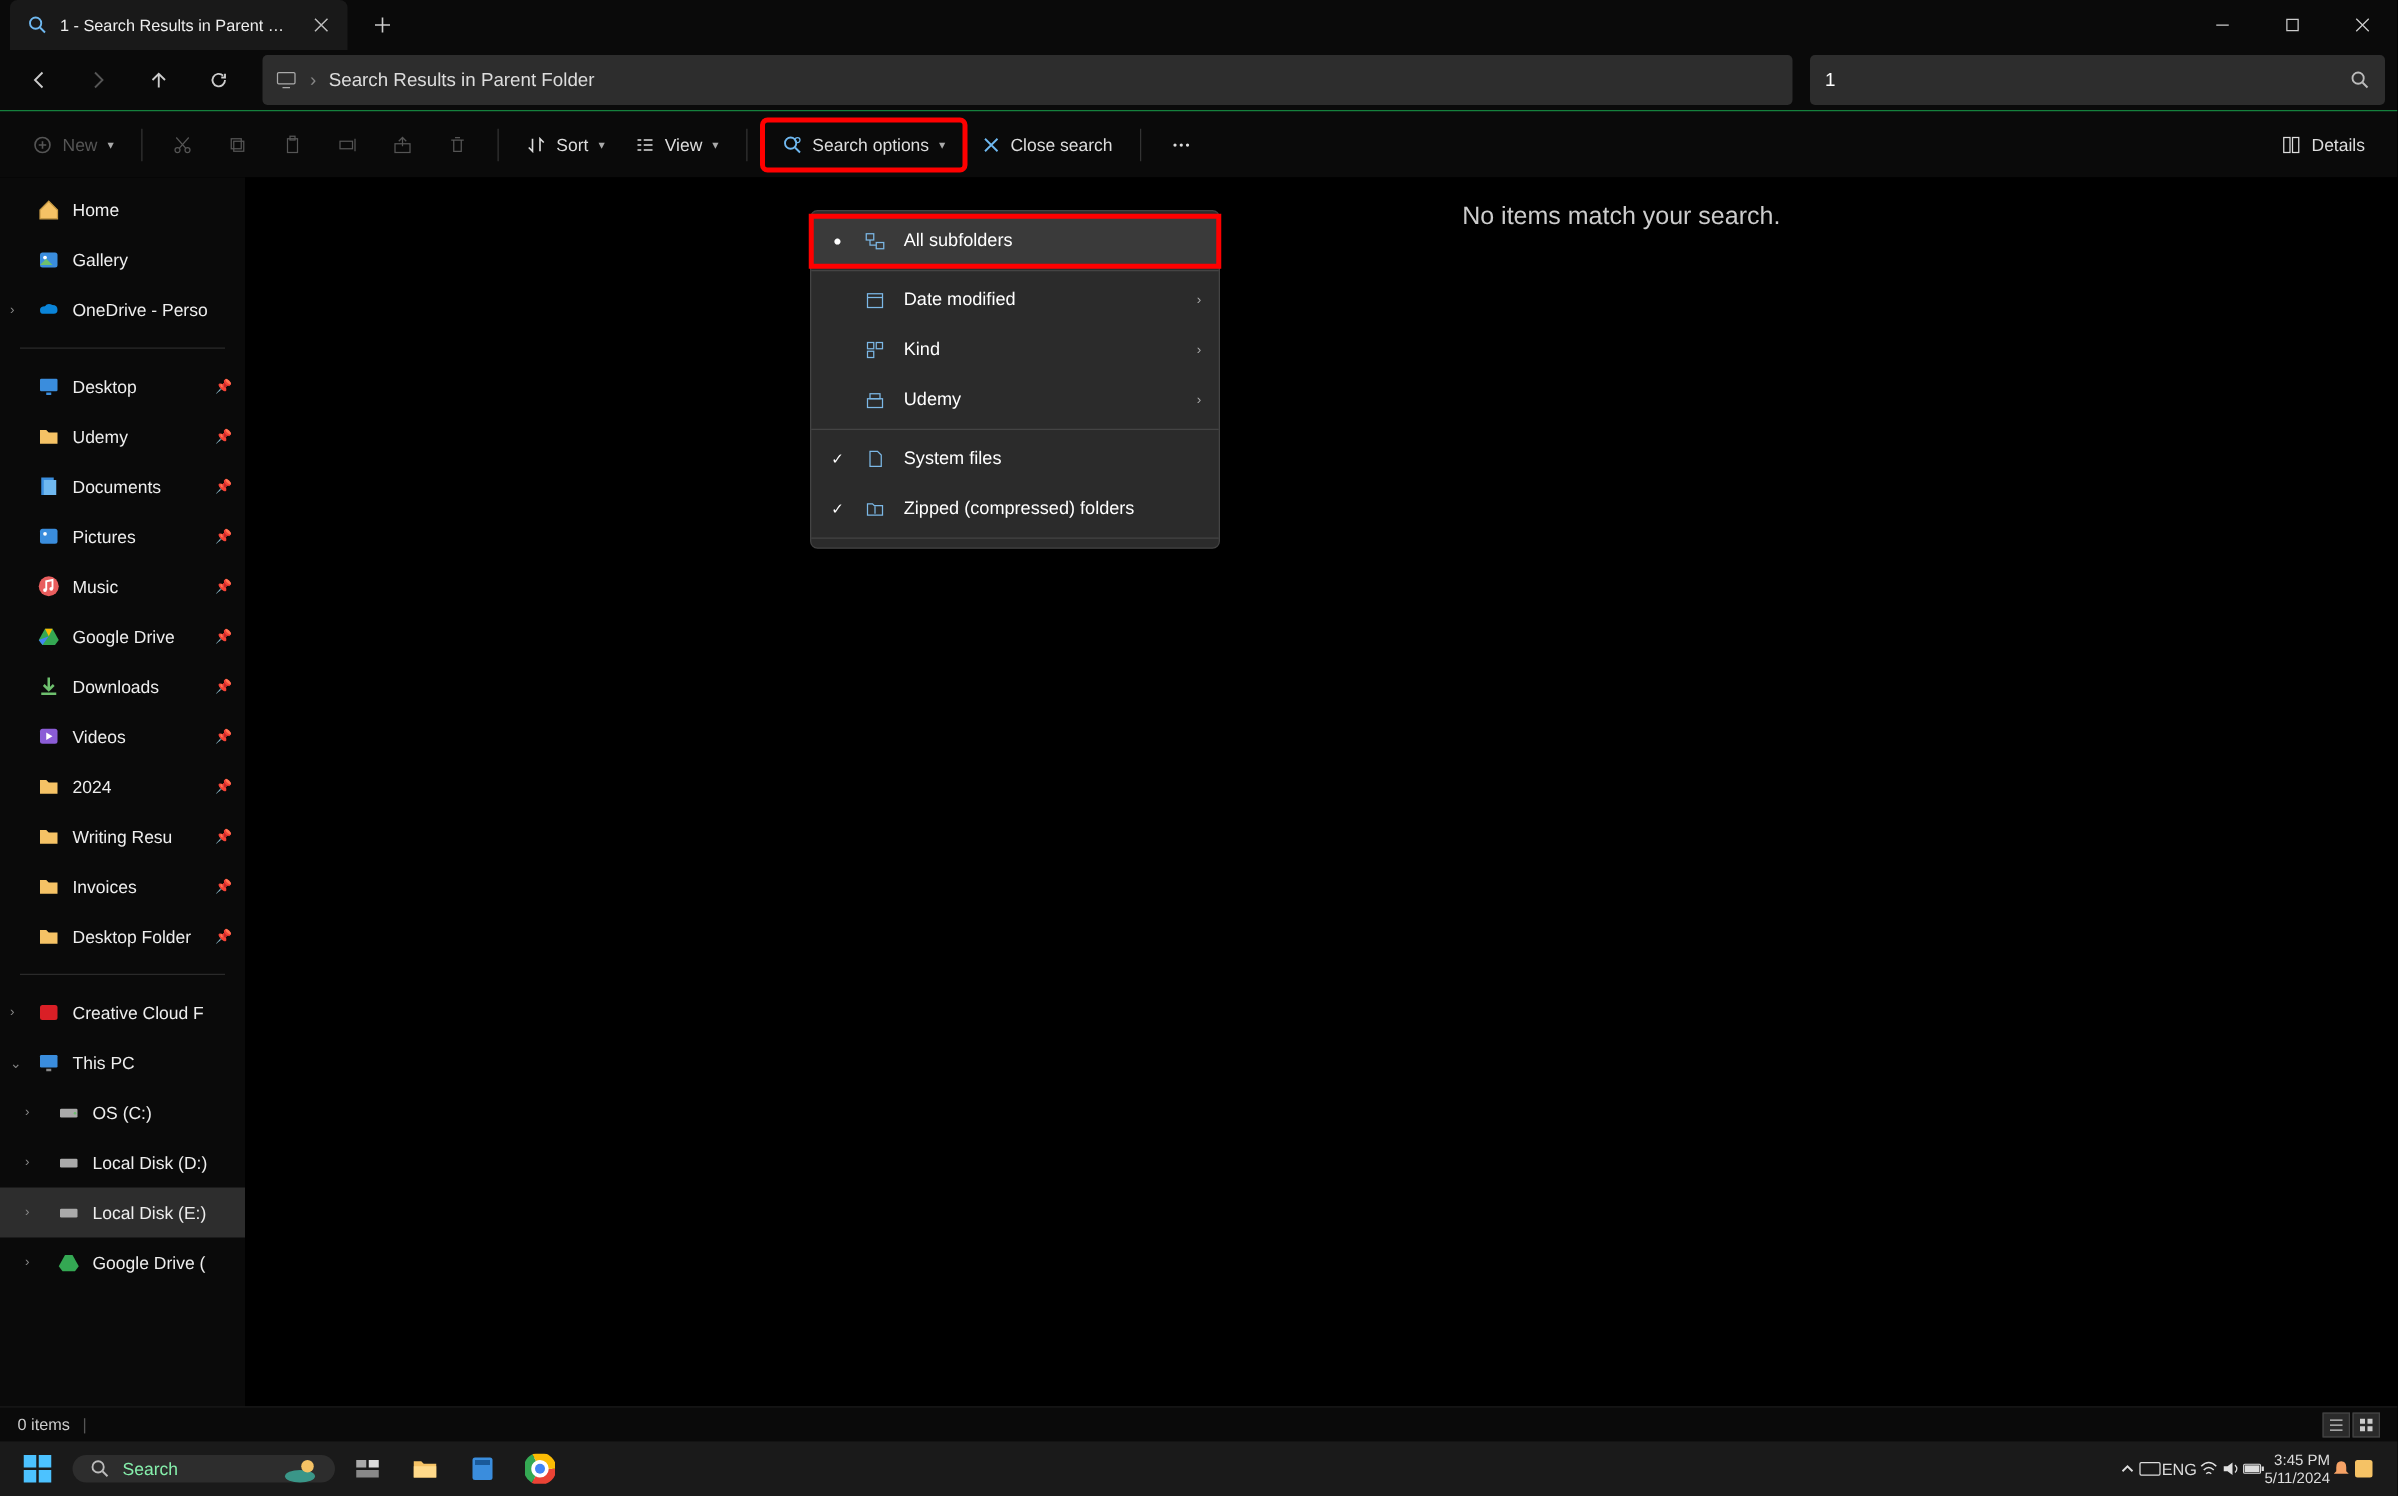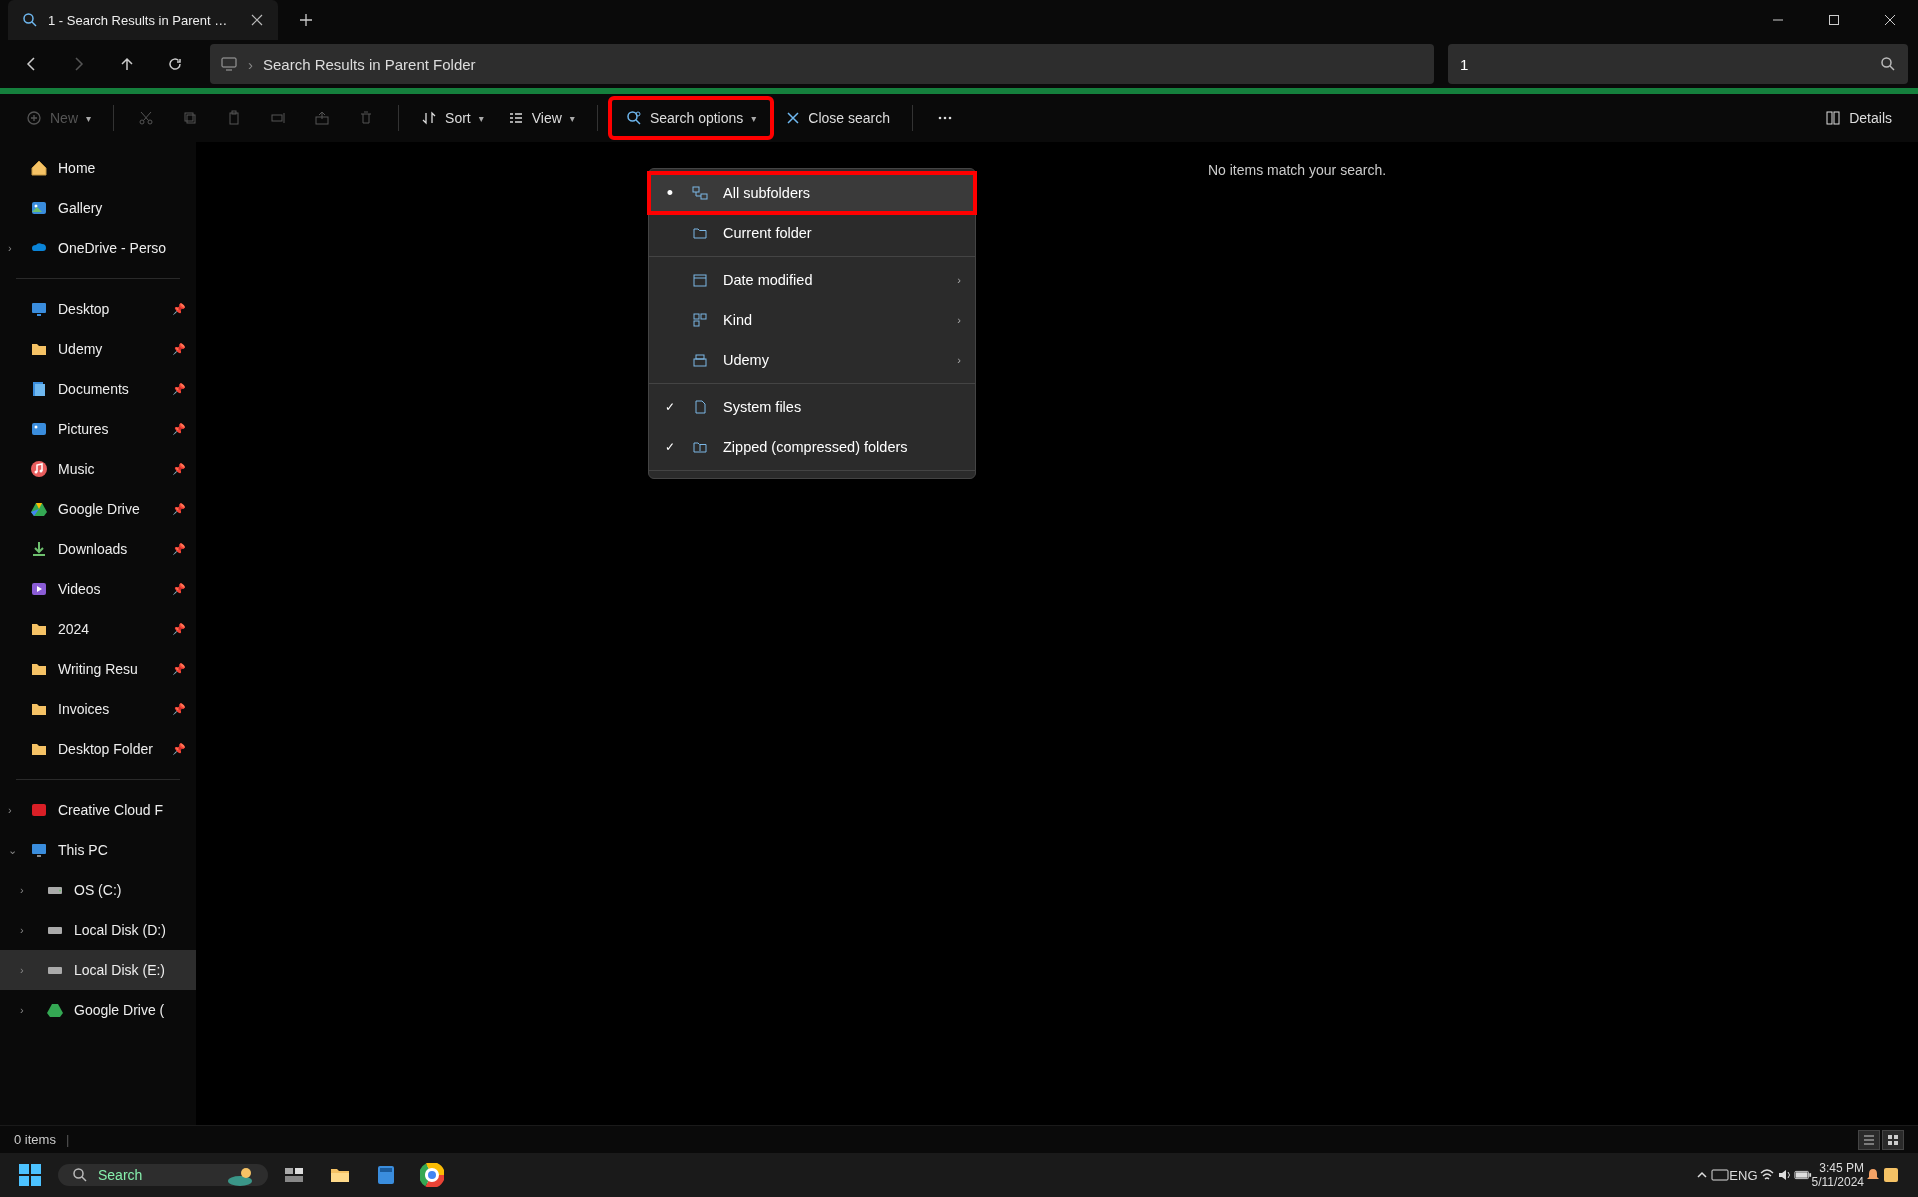--- a/index.html
+++ b/index.html
@@ -20,21 +20,21 @@
 .nav-btn { width: 42px; height: 40px; display: flex; align-items: center; justify-content: center; color: #ccc; border-radius: 4px; }
 .nav-btn.disabled { color: #555; }
 .addr-box { flex: 1; height: 40px; background: #2d2d2d; border-radius: 4px; display: flex; align-items: center; padding: 0 10px; gap: 10px; color: #ddd; font-size: 15px; margin: 0 8px; }
 .addr-icon { width: 18px; height: 18px; color: #bbb; }
 .addr-chev { color: #888; }
 .search-box { width: 460px; height: 40px; background: #2d2d2d; border-radius: 4px; display: flex; align-items: center; padding: 0 12px; gap: 10px; color: #ddd; font-size: 15px; }
 .search-input { flex: 1; background: transparent; border: none; color: #fff; outline: none; font-size: 15px; }
 .search-icon-btn { color: #bbb; }
 
 
-.toolbar { height: 54px; background: #0a0a0a; display: flex; align-items: center; padding: 16px 16px; gap: 4px; border-top: 6px solid #15803d; }
+.toolbar { height: 54px; background: #0a0a0a; display: flex; align-items: center; padding: 16px 16px; gap: 4px; border-top: 1px solid #15803d; }
 .tb-btn { height: 40px; display: flex; align-items: center; justify-content: center; gap: 8px; padding: 0 10px; color: #ddd; border-radius: 4px; font-size: 14px; }
 .tb-btn.icon-only { width: 40px; padding: 0; }
 .tb-btn.disabled { color: #555; }
 .tb-sep { width: 1px; height: 26px; background: #333; margin: 0 8px; }
 .tb-spacer { flex: 1; }
 .tb-btn.highlighted { outline: 4px solid #ff0000; outline-offset: -2px; }
 .chev-down-sm { font-size: 10px; color: #aaa; }
 
 
 .dropdown { position: absolute; left: 648px; top: 168px; width: 328px; background: #2b2b2b; border: 1px solid #444; border-radius: 6px; box-shadow: 0 6px 20px rgba(0,0,0,0.6); padding: 4px 0; z-index: 100; }
@@ -52,21 +52,21 @@
 .sidebar { width: 196px; background: #0a0a0a; overflow-y: auto; padding-top: 6px; }
 .sb-item { height: 40px; display: flex; align-items: center; gap: 10px; padding: 0 10px 0 30px; color: #eee; font-size: 14px; position: relative; white-space: nowrap; overflow: hidden; }
 .sb-item.selected { background: #2d2d2d; }
 .sb-item .exp { position: absolute; left: 8px; color: #888; font-size: 11px; }
 .sb-item .exp2 { position: absolute; left: 20px; color: #888; font-size: 11px; }
 .sb-item .pin { position: absolute; right: 10px; color: #888; font-size: 11px; }
 .sb-item.indent { padding-left: 46px; }
 .sb-icon { width: 18px; height: 18px; display: inline-flex; align-items: center; justify-content: center; flex-shrink: 0; }
 .sb-sep { height: 1px; background: #2a2a2a; margin: 10px 16px; }
 
-.content { flex: 1; background: #000; padding: 20px; color: #ccc; font-size: 14px; }
+.content { flex: 1; background: #000; padding: 20px; color: #ccc; font-size: 20px; }
 .content-msg { text-align: center; margin-top: 0px; margin-left: 480px; }
 
 
 .status-bar { position: absolute; bottom: 44px; left: 0; right: 0; height: 28px; background: #0a0a0a; display: flex; align-items: center; padding: 0 14px; color: #ccc; font-size: 13px; border-top: 1px solid #1a1a1a; }
 .status-right { margin-left: auto; display: flex; gap: 2px; }
 .view-toggle { width: 22px; height: 20px; background: #2a2a2a; border: 1px solid #444; display: flex; align-items: center; justify-content: center; }
 
 
 .taskbar { position: absolute; bottom: 0; left: 0; right: 0; height: 44px; background: #1a1a1a; display: flex; align-items: center; padding: 0 8px; gap: 6px; }
 .start-btn { width: 44px; height: 40px; display: flex; align-items: center; justify-content: center; }
@@ -476,29 +476,20 @@
     <span class="dd-bullet">•</span>
     <span class="dd-icon">
         <svg width="16" height="16" viewBox="0 0 16 16">
           <rect x="1" y="2" width="6" height="5" fill="none" stroke="#7cb8e6"></rect>
           <rect x="9" y="9" width="6" height="5" fill="none" stroke="#7cb8e6"></rect>
           <path d="M4 7 V11 H9" fill="none" stroke="#7cb8e6"></path>
         </svg>
       </span>
     <span class="dd-label">All subfolders</span>
   </div>
-  <div class="dd-item">
-    <span class="dd-bullet"></span>
-    <span class="dd-icon">
-        <svg width="16" height="16" viewBox="0 0 16 16">
-          <path d="M2 4 H6 L7.5 5.5 H14 V13 H2 Z" fill="none" stroke="#7cb8e6"></path>
-        </svg>
-      </span>
-    <span class="dd-label">Current folder</span>
-  </div>
   <div class="dd-sep"></div>
   <div class="dd-item">
     <span class="dd-bullet"></span>
     <span class="dd-icon">
         <svg width="16" height="16" viewBox="0 0 16 16">
           <rect x="2" y="3" width="12" height="11" fill="none" stroke="#7cb8e6"></rect>
           <line x1="2" y1="6" x2="14" y2="6" stroke="#7cb8e6"></line>
         </svg>
       </span>
     <span class="dd-label">Date modified</span>

